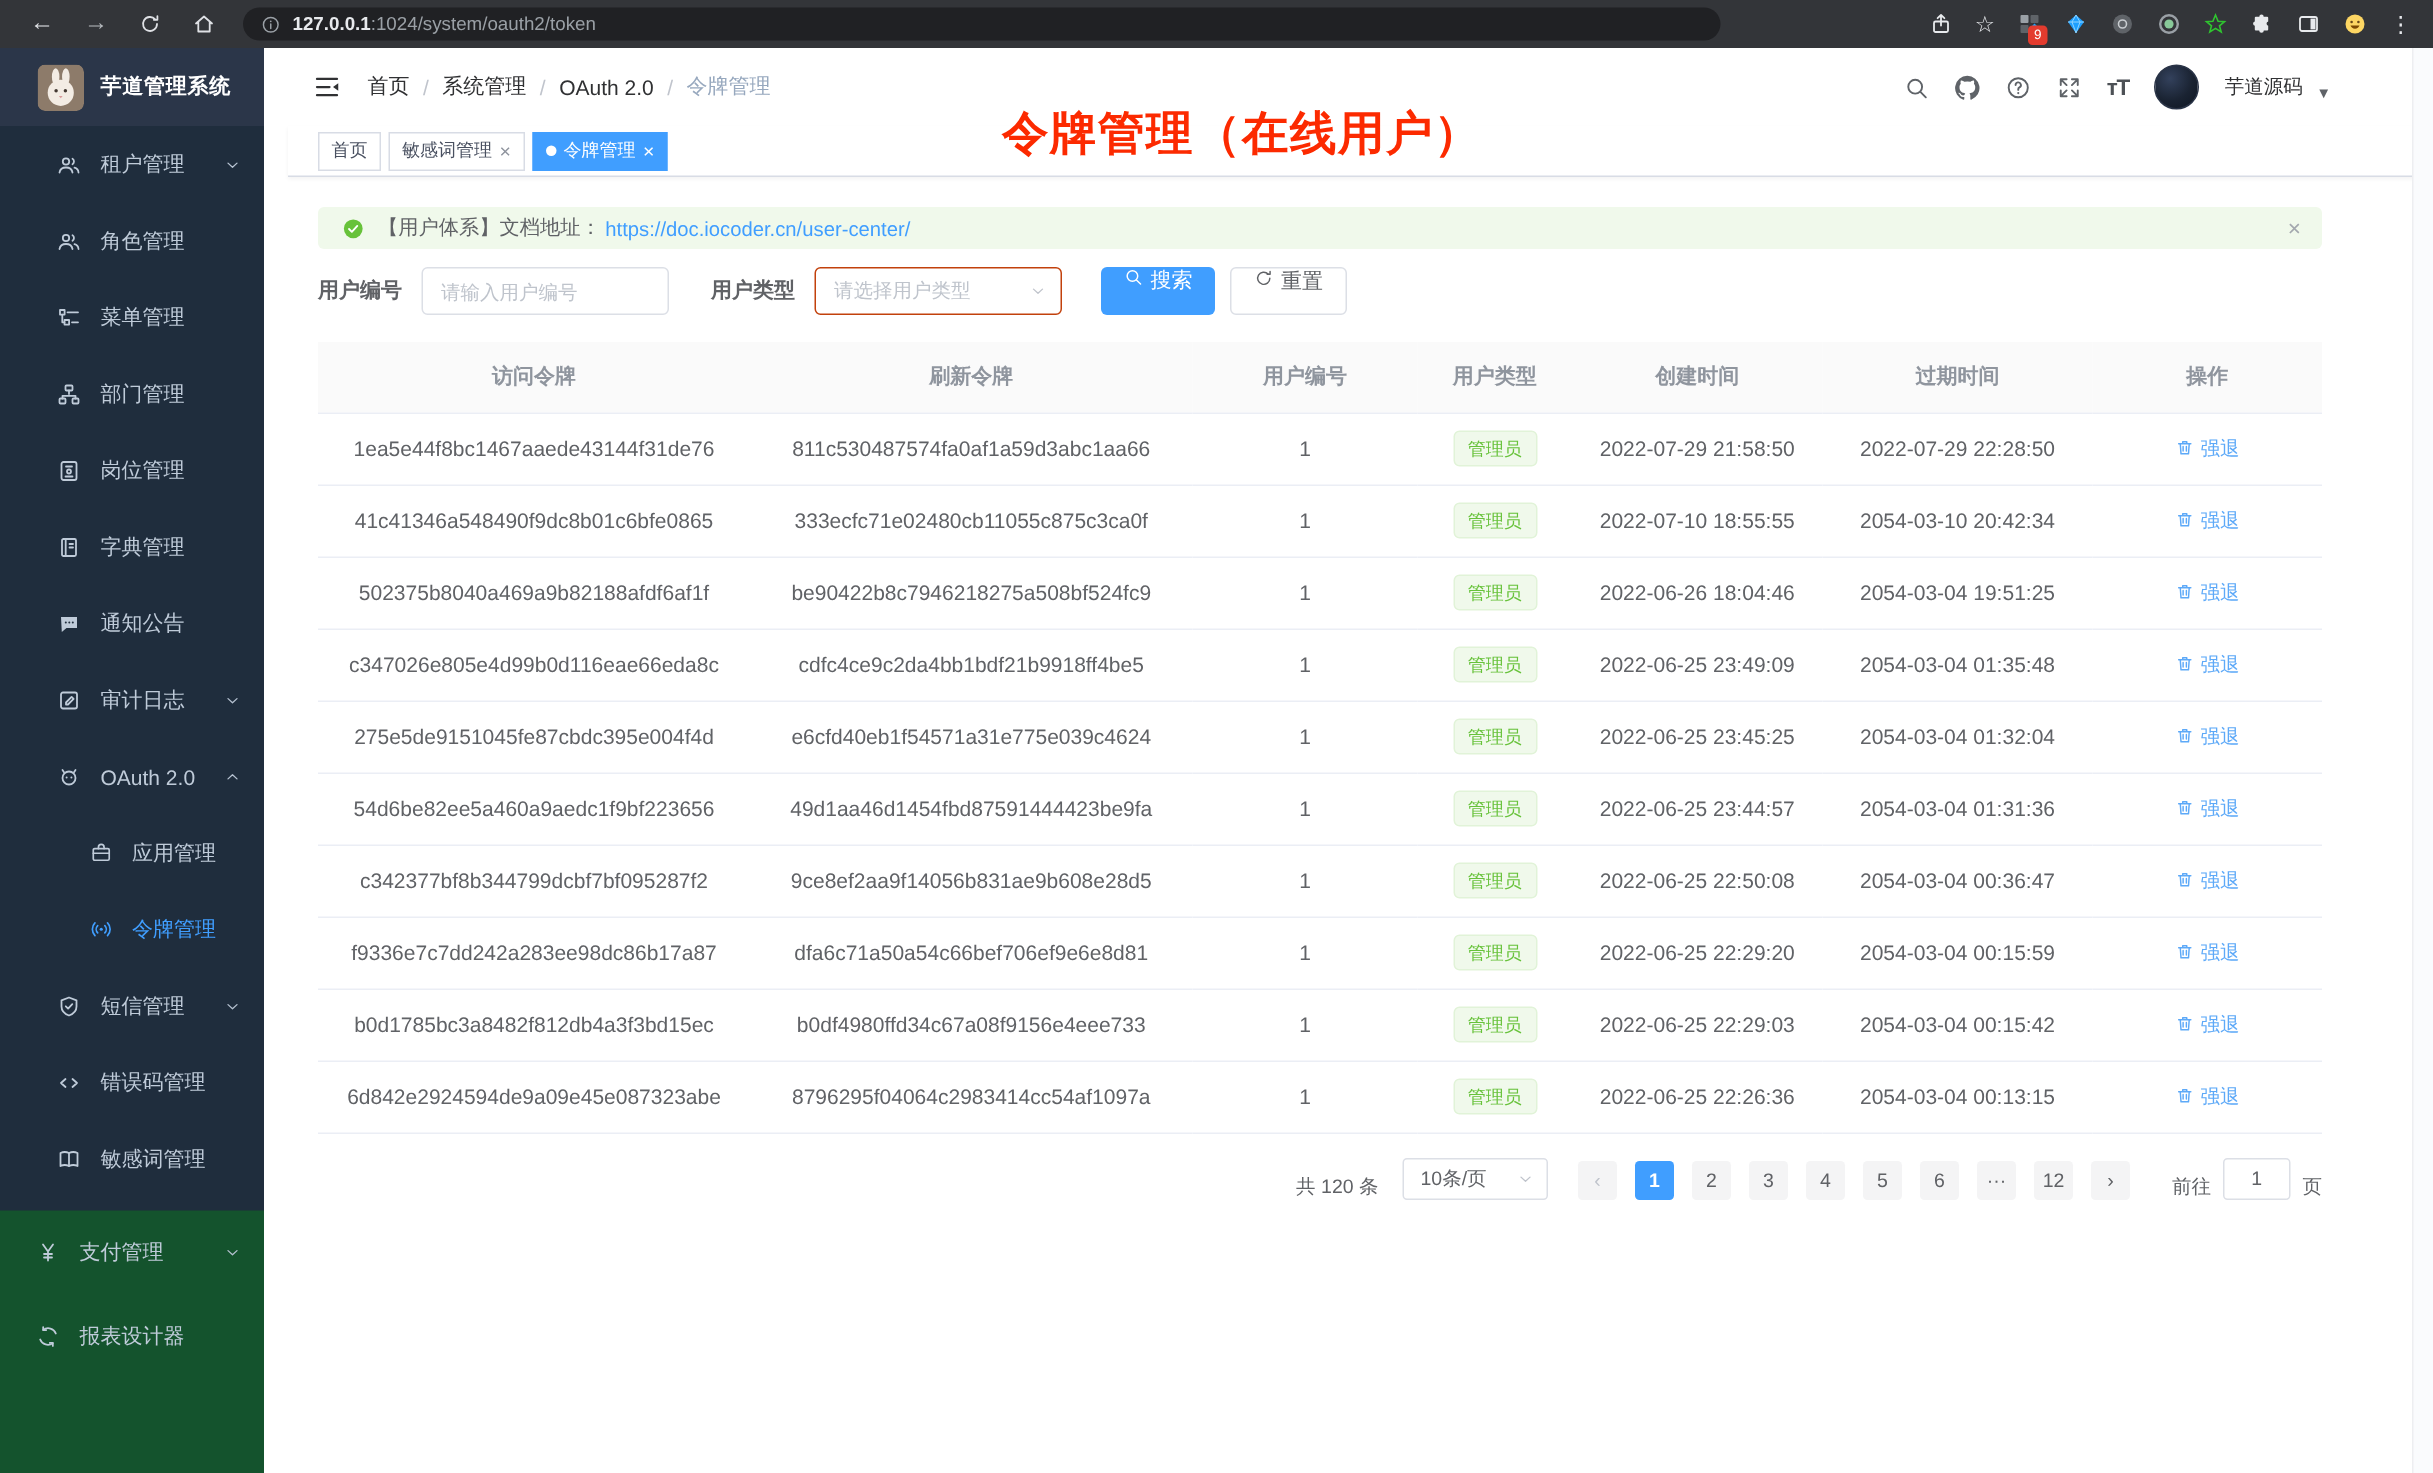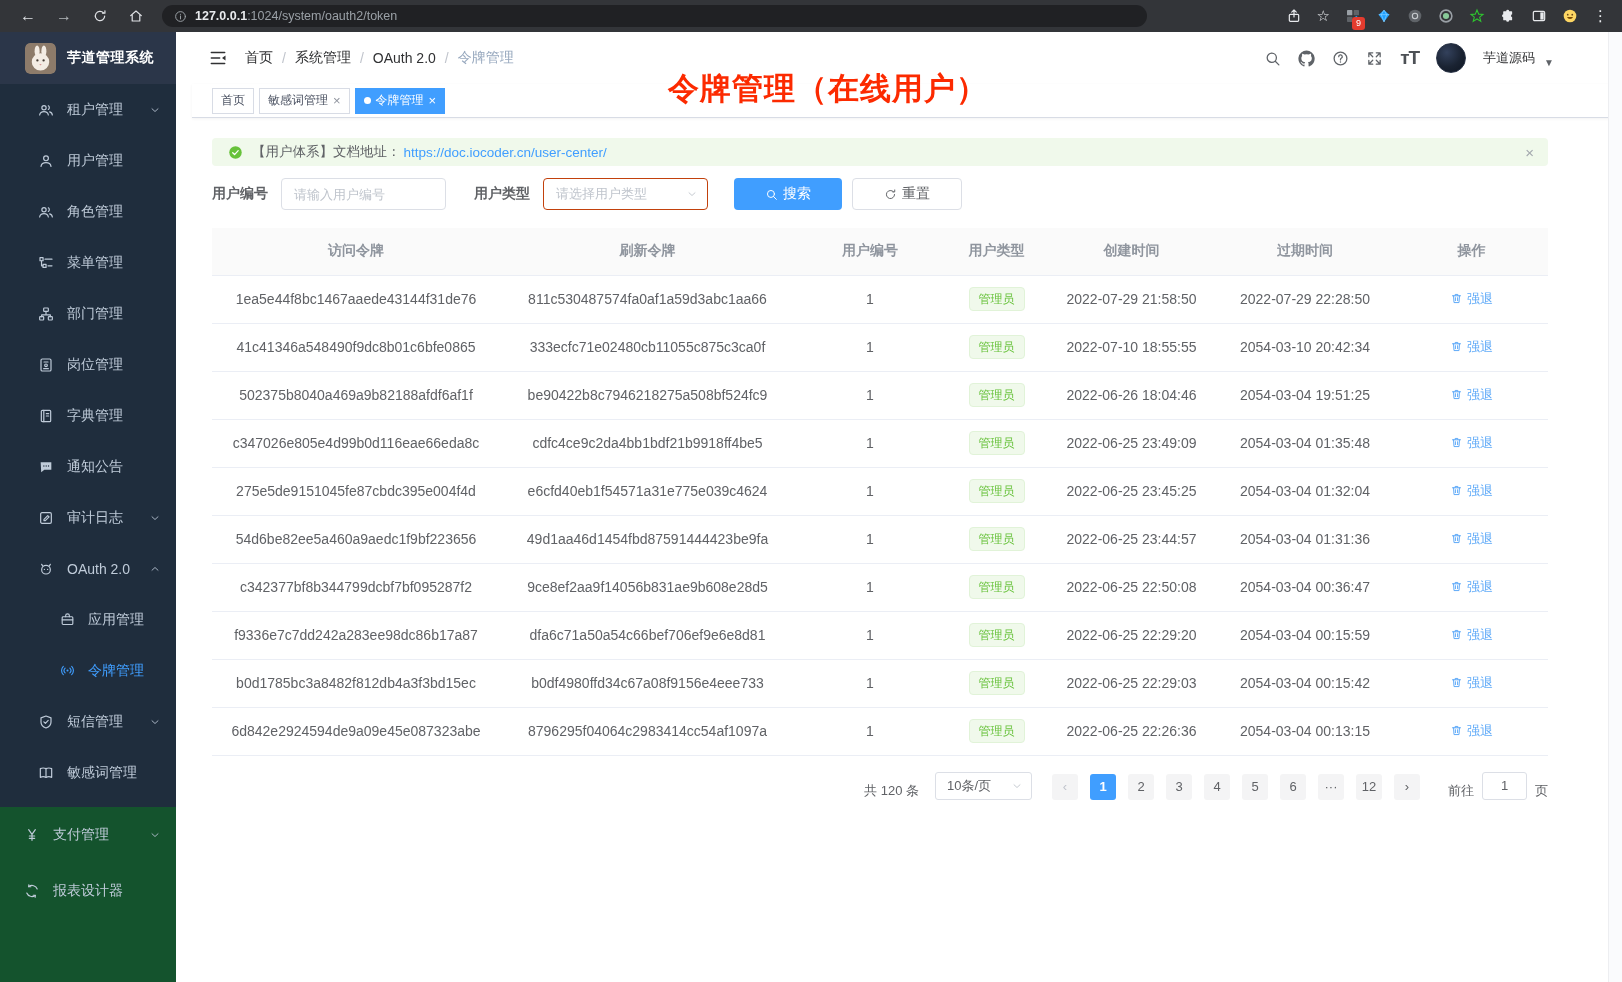--- a/index.html
+++ b/index.html
@@ -43,21 +43,21 @@
   
   .navbar { position:absolute; left:192px; top:32px; right:0; height:52px; background:#fff;
     display:flex; align-items:center; padding:0 68px 0 16px; }
   .hamburger { width:20px; height:20px; margin-right:17px; color:#303133; cursor:pointer; }
   .crumbs { display:flex; align-items:center; gap:9px; font-size:14px; color:#303133; }
   .crumb { cursor:pointer; }
   .crumb.last { color:#97a8be; cursor:default; }
   .crumb-sep { color:#c0c4cc; }
   .nav-right { margin-left:auto; display:flex; align-items:center; gap:17px; color:#5f6368; }
   .nav-ic { width:17px; height:17px; cursor:pointer; }
-  .fontsize { font-size:19px; font-weight:600; letter-spacing:-1px; cursor:pointer; color:#4d5156; }
+  .fontsize { font-size:15px; font-weight:600; letter-spacing:-1px; cursor:pointer; color:#4d5156; }
   .avatar { width:30px; height:30px; border-radius:50%; cursor:pointer;
     background:radial-gradient(circle at 35% 30%, #33415c 0%, #1a2332 55%, #0e1521 100%);
     border:1px solid #2a3447; }
   .uname { font-size:13px; color:#303133; cursor:pointer; }
   .caret { color:#5f6368; font-size:10px; margin-left:-8px; padding-top:8px; cursor:pointer; }
 
   
   .tagbar { position:absolute; left:192px; top:84px; right:0; height:34px; background:#fff;
     border-bottom:1px solid #d8dce5; box-shadow:0 1px 3px rgba(0,0,0,.05);
     display:flex; align-items:center; padding-left:20px; gap:5px; }
@@ -84,22 +84,22 @@
   .filters { margin-top:12px; display:flex; align-items:center; }
   .f-label { font-size:14px; font-weight:700; color:#606266; }
   .f-label.l2 { margin-left:28px; }
   .f-input { width:165px; height:32px; border:1px solid #dcdfe6; border-radius:4px; padding:0 12px;
     font-size:13px; color:#606266; outline:none; margin-left:13px; font-family:inherit; }
   .f-input::placeholder, .pg-goto-input::placeholder { color:#bfc4cc; }
   .f-select { width:165px; height:32px; border:1px solid #c2410c; border-radius:4px; margin-left:13px;
     display:flex; align-items:center; justify-content:space-between; padding:0 9px 0 12px;
     font-size:13px; color:#bfc4cc; cursor:pointer; background:#fff; }
   .sel-chev { width:12px; height:12px; color:#c0c4cc; }
-  .btn { height:32px; border-radius:4px; font-size:14px; display:inline-flex; align-items:center;
-    justify-content:center; gap:5px; padding:0 31px; border:none; cursor:pointer; font-family:inherit; }
+  .btn { height:32px; border-radius:4px; font-size:14px; display:inline-flex; 
+    justify-content:center; gap:5px; padding:0 15px; border:none; cursor:pointer; font-family:inherit; }
   .btn svg { width:13px; height:13px; }
   .btn-primary { background:var(--accent); color:#fff; margin-left:26px; }
   .btn-plain { background:#fff; color:#606266; border:1px solid #dcdfe6; margin-left:10px; }
 
   .tbl { margin-top:18px; width:1336px; border-collapse:collapse; table-layout:fixed; }
   .tbl th { height:47px; background:#fafafa; font-size:14px; font-weight:600; color:#8f959e;
     border-bottom:1px solid #ebeef5; text-align:center; }
   .tbl td { height:48px; font-size:14px; color:#606266; text-align:center;
     border-bottom:1px solid #ebeef5; white-space:nowrap; overflow:hidden; }
   .tag-admin { display:inline-block; padding:2px 9px; border-radius:4px; background:#f0f9eb;
@@ -394,26 +394,20 @@
         <svg class="mi" viewBox="0 0 24 24">
           <use href="#i-users"></use>
         </svg>
         <span class="ml">租户管理</span>
         <svg class="chev " viewBox="0 0 24 24">
           <use href="#i-chev"></use>
         </svg>
       </div>
       <div class="menu-item">
         <svg class="mi" viewBox="0 0 24 24">
-          <use href="#i-user"></use>
-        </svg>
-        <span class="ml">用户管理</span>
-      </div>
-      <div class="menu-item">
-        <svg class="mi" viewBox="0 0 24 24">
           <use href="#i-users"></use>
         </svg>
         <span class="ml">角色管理</span>
       </div>
       <div class="menu-item">
         <svg class="mi" viewBox="0 0 24 24">
           <use href="#i-tree"></use>
         </svg>
         <span class="ml">菜单管理</span>
       </div>
@@ -472,20 +466,26 @@
         <span class="ml">令牌管理</span>
       </div>
       <div class="menu-item">
         <svg class="mi" viewBox="0 0 24 24">
           <use href="#i-shield"></use>
         </svg>
         <span class="ml">短信管理</span>
         <svg class="chev " viewBox="0 0 24 24">
           <use href="#i-chev"></use>
         </svg>
+      </div>
+      <div class="menu-item">
+        <svg class="mi" viewBox="0 0 24 24">
+          <use href="#i-code"></use>
+        </svg>
+        <span class="ml">错误码管理</span>
       </div>
       <div class="menu-item">
         <svg class="mi" viewBox="0 0 24 24">
           <use href="#i-book-open"></use>
         </svg>
         <span class="ml">敏感词管理</span>
       </div>
     </nav>
   <div class="menu-bottom" id="menu-bottom">
       <div class="menu-item">

